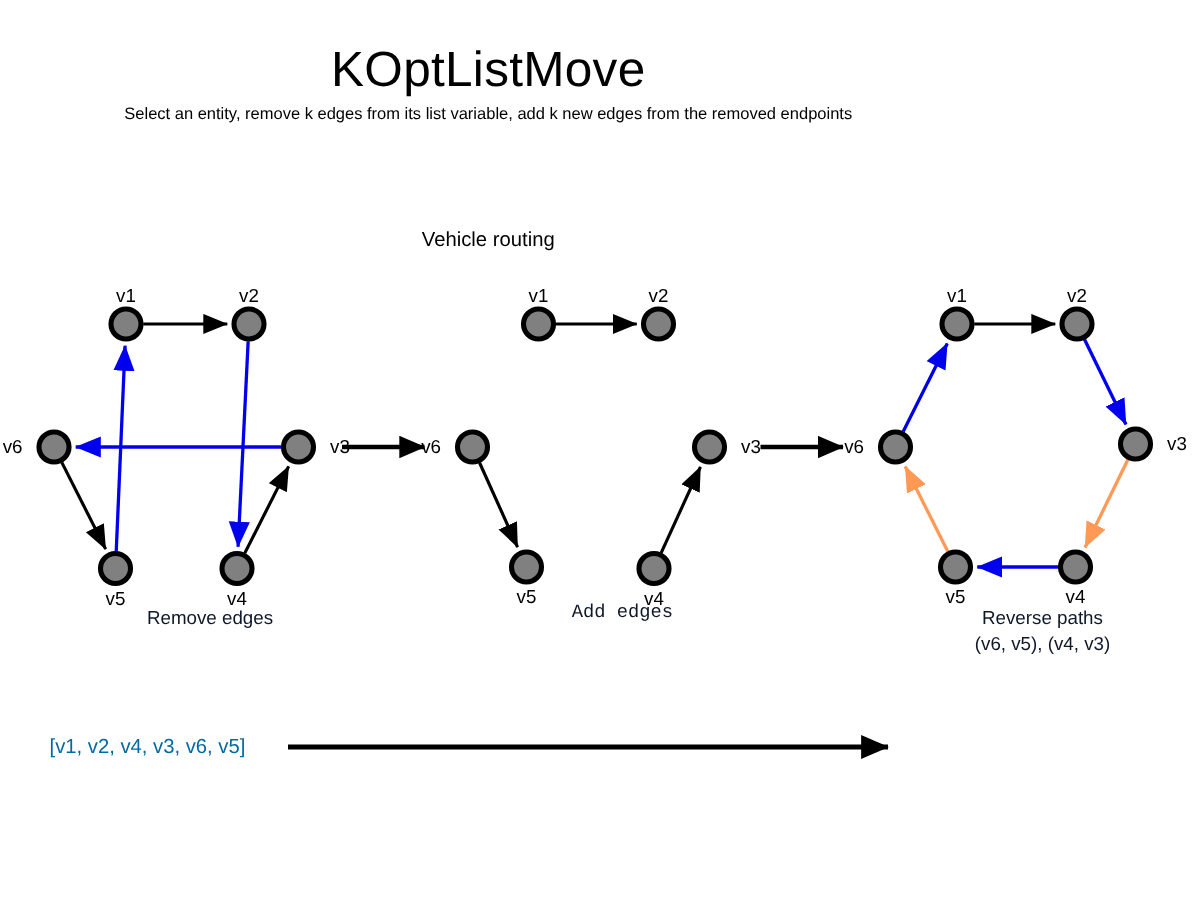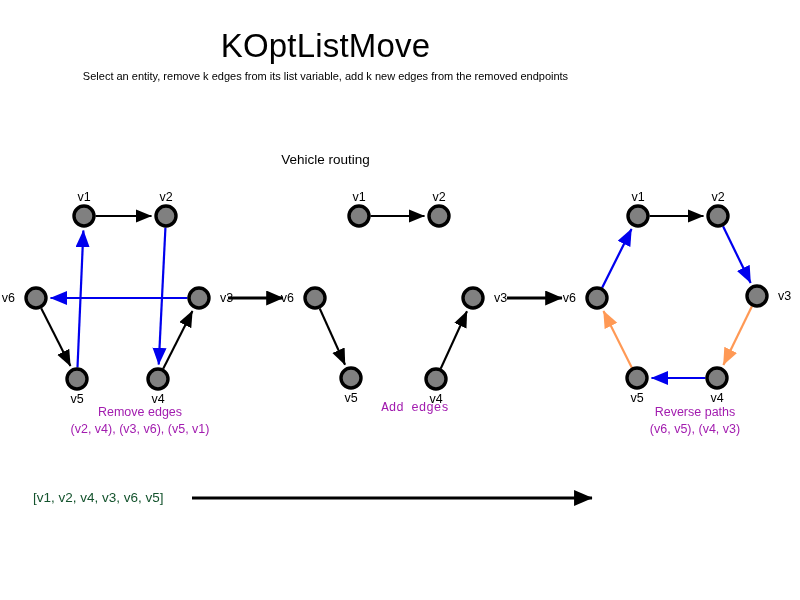--- a/index.html
+++ b/index.html
@@ -72,29 +72,29 @@
   .edge-black { stroke: #000000; }
   .edge-blue  { stroke: #0000EE; stroke-width: 2.2; }
   .edge-orange{ stroke: #FF9955; stroke-width: 2.2; }
   .flow-arrow { stroke: #000000; stroke-width: 3.0; fill: none; }
   .bottom-arrow { stroke: #000000; stroke-width: 3.2; fill: none; }
   .caption {
     position: absolute;
     text-align: center;
     font-size: 12.5px;
     line-height: 17px;
-    color: #a21caf;
+    color: #0f172a;
   }
   .caption .cap-title { display: block; }
   .caption .cap-sub { display: block; }
   .list-text {
     position: absolute;
     font-size: 13.5px;
     line-height: 18px;
-    color: #14532d;
+    color: #0369a1;
     white-space: nowrap;
   }
   #list-before { left: 33px; top: 489px; }
   #list-after  { left: 596px; top: 489px; }
   #caption-remove  { left: 30px;  top: 404px; width: 220px; }
   #caption-add     { left: 305px; top: 400px; width: 220px; font-family: Liberation Mono, monospace; }
   #caption-reverse { left: 585px; top: 404px; width: 220px; }
 </style>
 </head>
 <body>
@@ -215,21 +215,20 @@
           <text x="576" y="302" class="node-label" text-anchor="end" dominant-baseline="auto">v6</text>
         </g>
       </g>
     <g id="bottom-arrow-layer">
         <line x1="192" y1="498" x2="592" y2="498" class="bottom-arrow" marker-end="url(#ah-flow)"></line>
       </g>
   </svg>
 
   <div class="caption" id="caption-remove">
     <span class="cap-title">Remove edges</span>
-    <span class="cap-sub">(v2, v4), (v3, v6), (v5, v1)</span>
   </div>
   <div class="caption" id="caption-add">
     <span class="cap-title">Add edges</span>
   </div>
   <div class="caption" id="caption-reverse">
     <span class="cap-title">Reverse paths</span>
     <span class="cap-sub">(v6, v5), (v4, v3)</span>
   </div>
 
   <div class="list-text" id="list-before">[v1, v2, v4, v3, v6, v5]</div>

